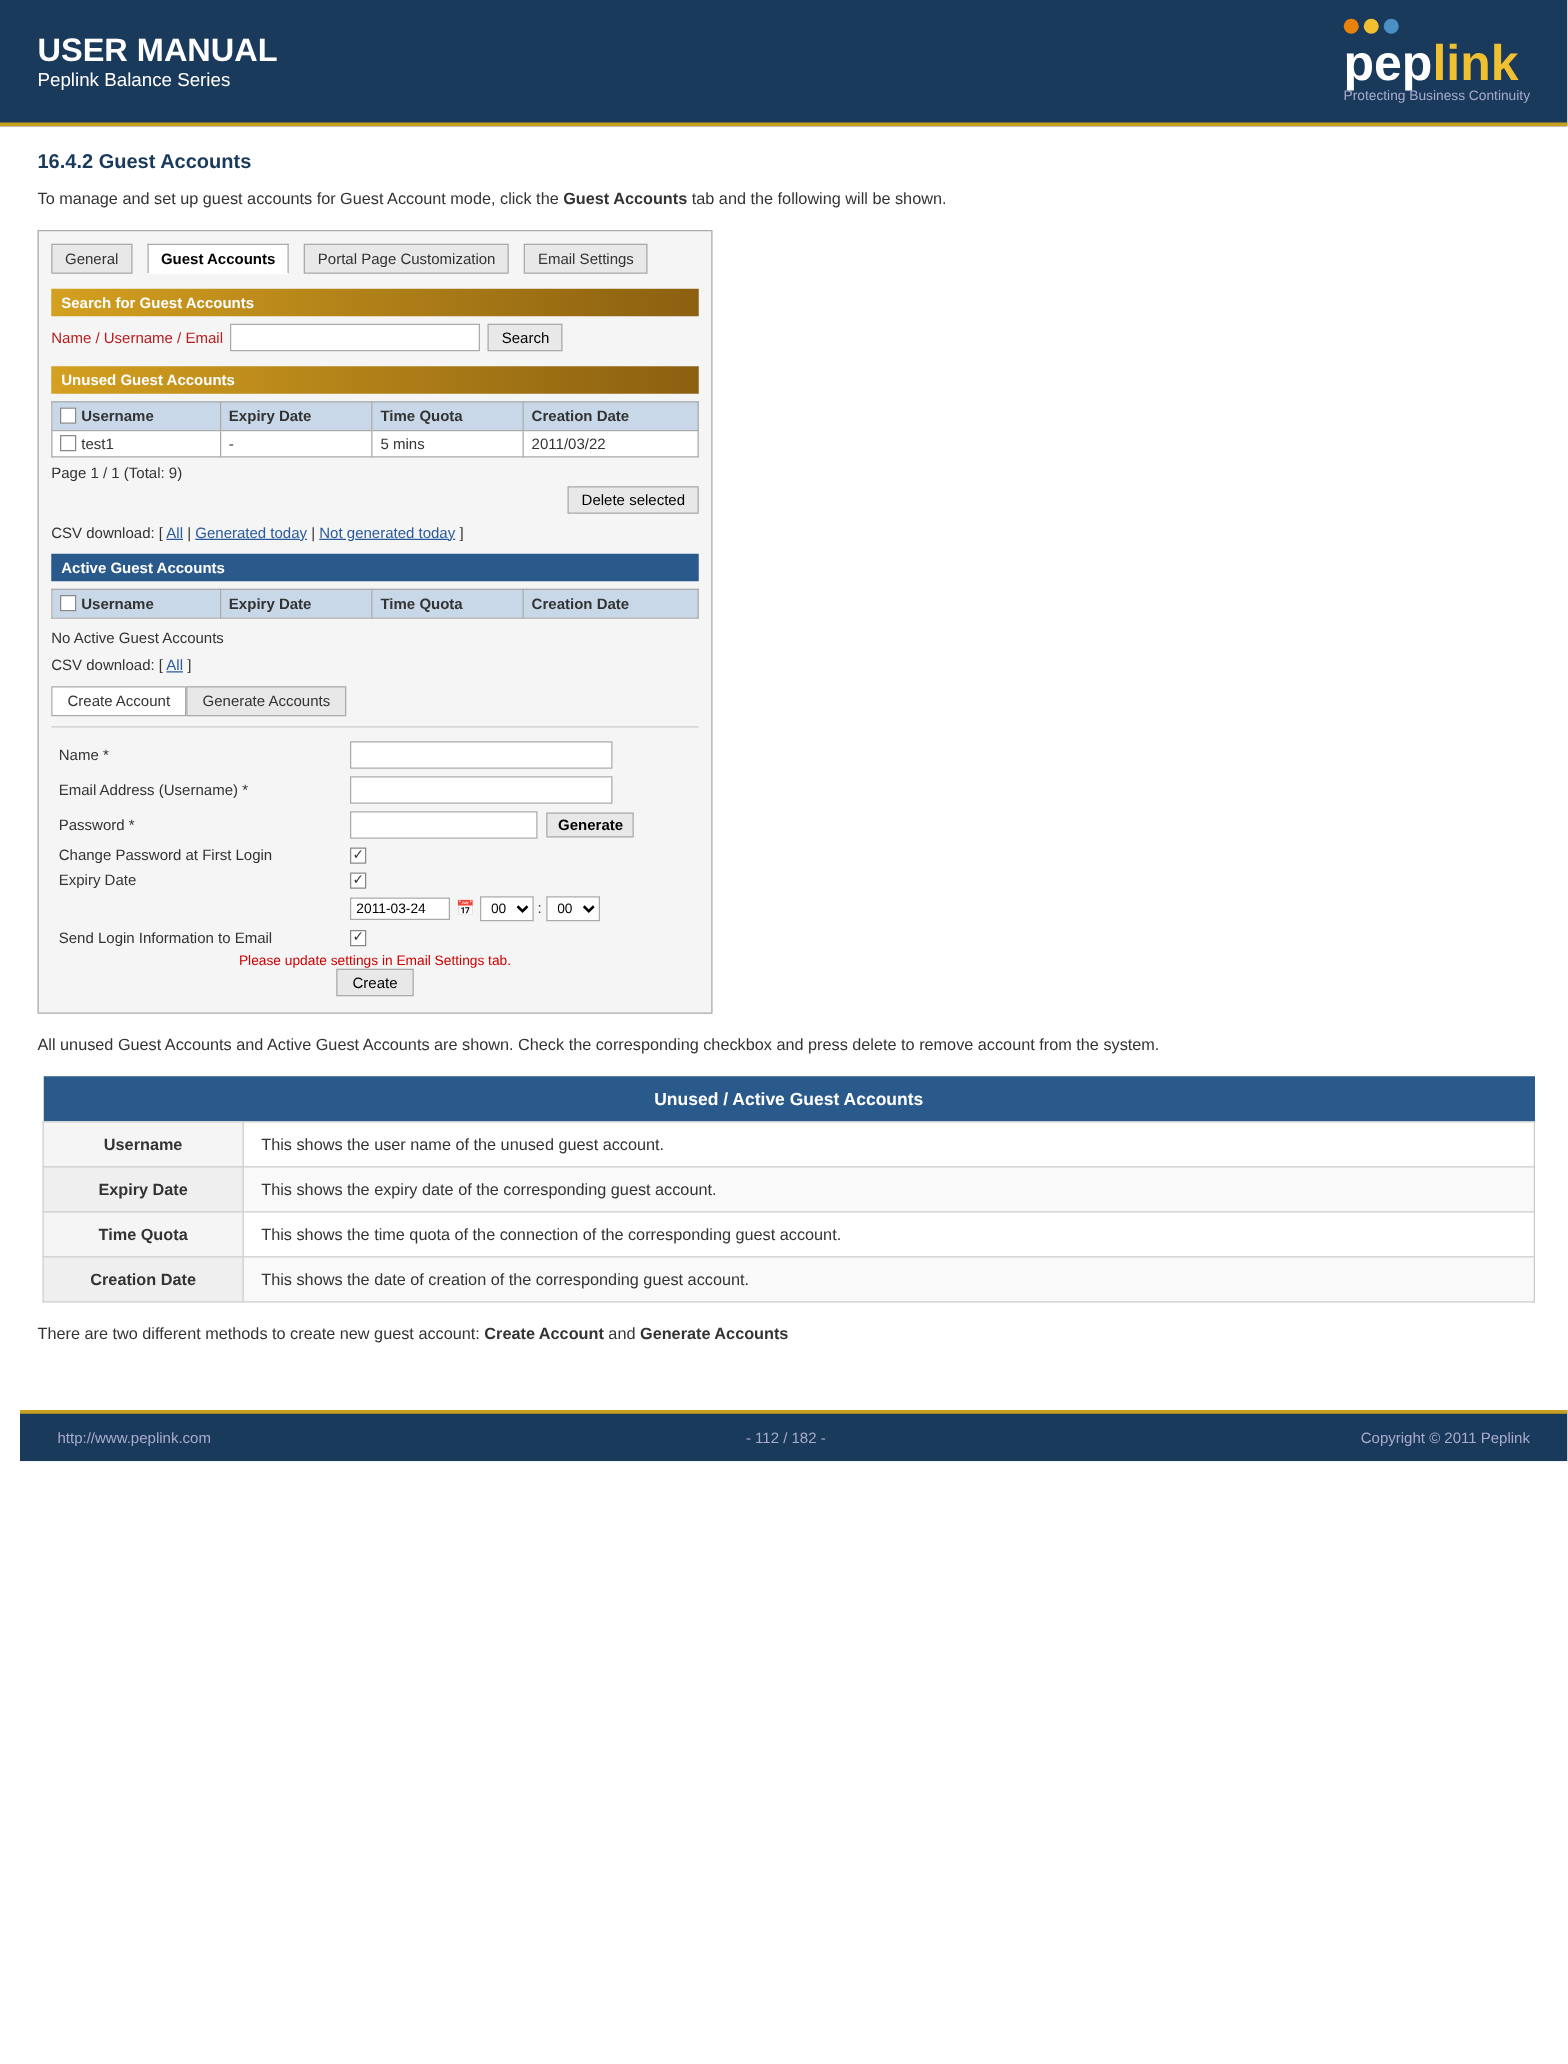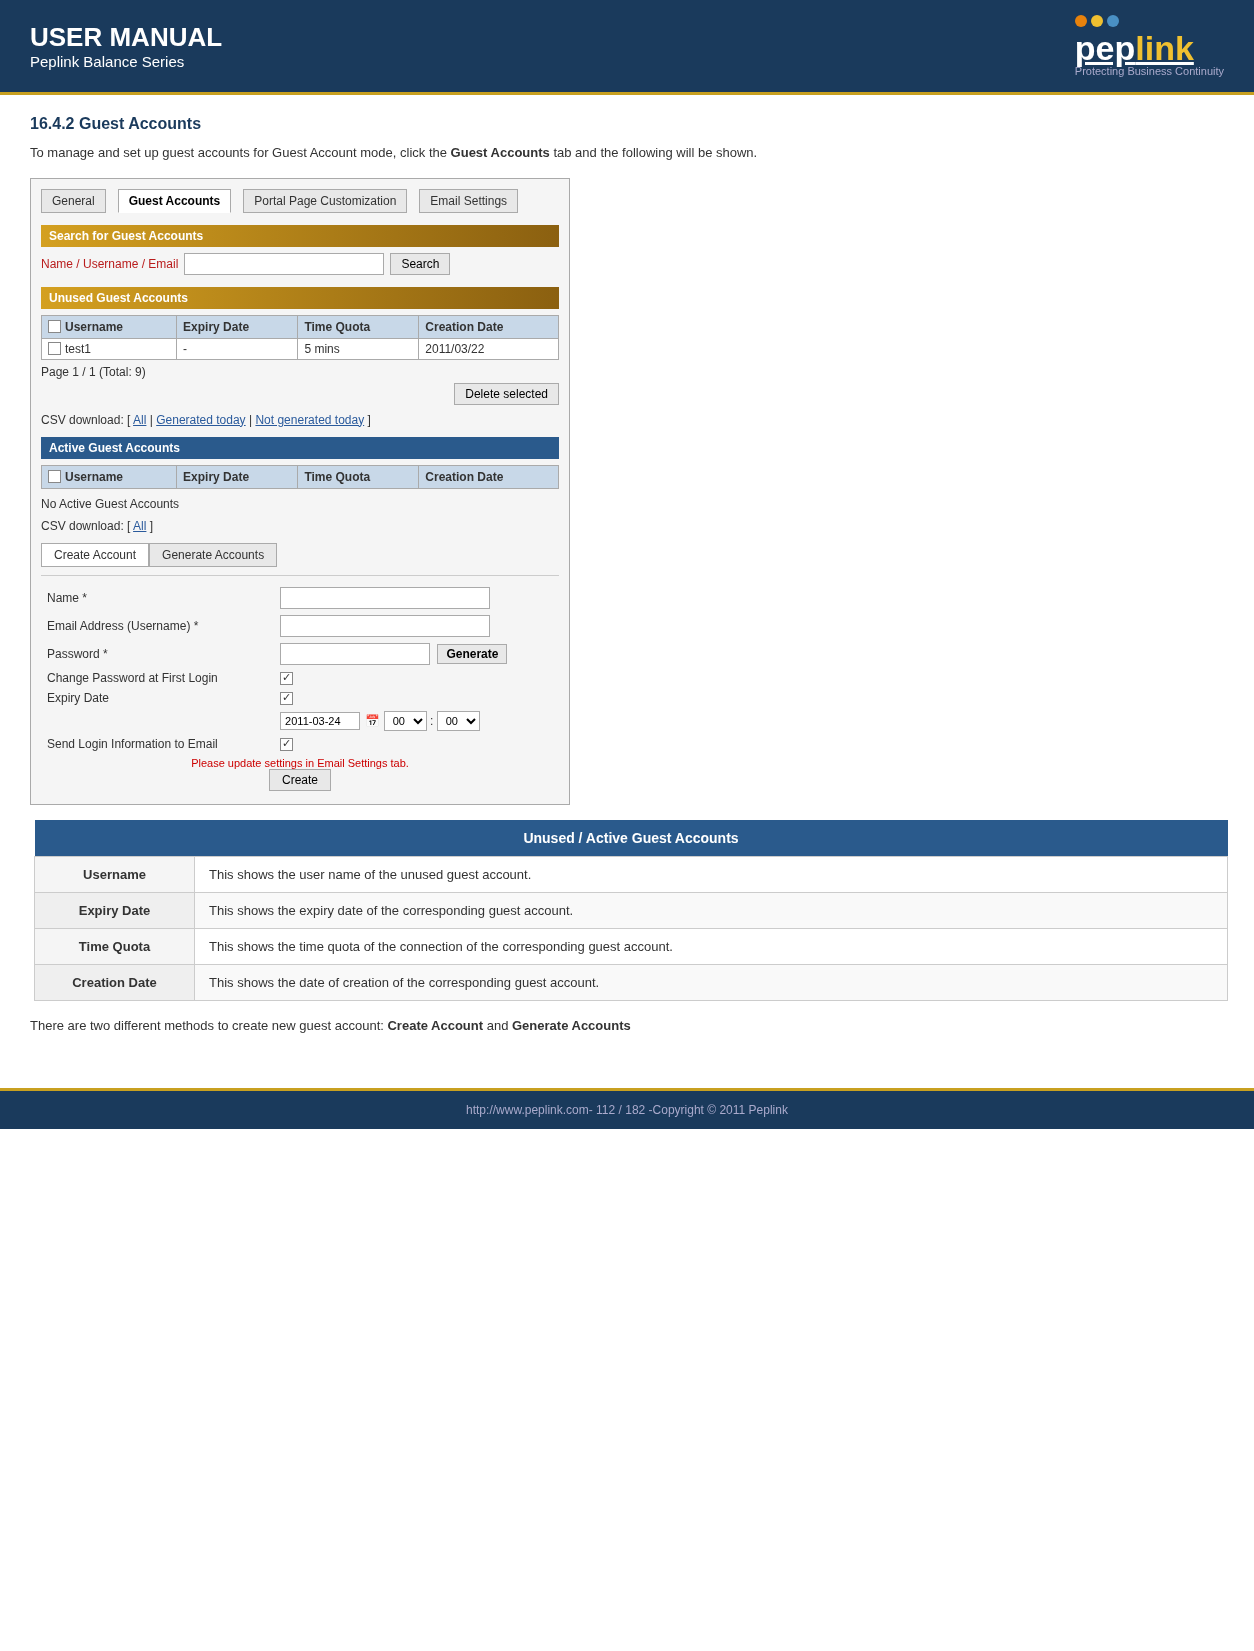--- a/index.html
+++ b/index.html
@@ -79,21 +79,21 @@
 
     
     .info-table { width: 100%; border-collapse: collapse; margin: 15px 4px; padding-left: 44px; }
     .info-table th { background: #2a5a8c; color: #fff; text-align: center; padding: 10px; font-size: 14px; }
     .info-table td { border: 1px solid #ccc; padding: 10px 14px; vertical-align: top; font-size: 13px; }
     .info-table td:first-child { font-weight: bold; text-align: center; width: 160px; background: #f5f5f5; border-right: 1px solid #ccc; }
     .info-table tr:nth-child(even) td { background: #f9f9f9; }
     .info-table tr:nth-child(even) td:first-child { background: #efefef; }
 
     
-    .footer { background: #1a3a5c; color: #aac; font-size: 12px; padding: 12px 30px; display: flex; justify-content: center; margin-top: 20px; border-top: 3px solid #c8a020; }
+    .footer { background: #1a3a5c; color: #aac; font-size: 12px; padding: 12px 30px; display: flex; justify-content: space-between; margin-top: 20px; border-top: 3px solid #c8a020; margin-left: 16px; }
 
     .clearfix::after { content: ''; display: block; clear: both; }
 
     .inline-checkbox { width: 13px; height: 13px; border: 1px solid #888; background: #fff; display: inline-block; vertical-align: middle; position: relative; }
     .inline-checkbox.checked::after { content: '✓'; font-size: 11px; position: absolute; top: -2px; left: 1px; color: #333; }
   </style>
 </head>
 <body>
 
 <div class="header">
@@ -101,21 +101,21 @@
     <h1>USER MANUAL</h1>
     <h2>Peplink Balance Series</h2>
   </div>
   <div class="logo-area">
     <div>
       <div class="logo-dots">
         <div class="dot dot-orange"></div>
         <div class="dot dot-yellow"></div>
         <div class="dot dot-blue"></div>
       </div>
-      <div style="font-size:34px; font-weight:bold; color:#fff; line-height:1;text-decoration:underline;">
+      <div style="font-size:40px; font-weight:bold; color:#fff; line-height:1;">
         <span style="color:#fff;">pep</span><span style="color:#f0c030;">link</span>
       </div>
       <div class="logo-sub">Protecting Business Continuity</div>
     </div>
   </div>
 </div>
 
 <div class="main-content">
 
   <div class="section-heading">
@@ -270,20 +270,23 @@
             <div style="display:flex; justify-content:space-between; align-items:center;flex-direction:column;">
               <span class="error-text">Please update settings in Email Settings tab.</span>
               <button class="create-btn">Create</button>
             </div>
           </td>
         </tr>
       </tbody>
     </table>
   </div>
 
+  <p class="body-text">
+    All unused Guest Accounts and Active Guest Accounts are shown. Check the corresponding checkbox and press delete to remove account from the system.
+  </p>
 
   <table class="info-table">
     <thead>
       <tr>
         <th colspan="2">Unused / Active Guest Accounts</th>
       </tr>
     </thead>
     <tbody>
       <tr>
         <td>Username</td>

